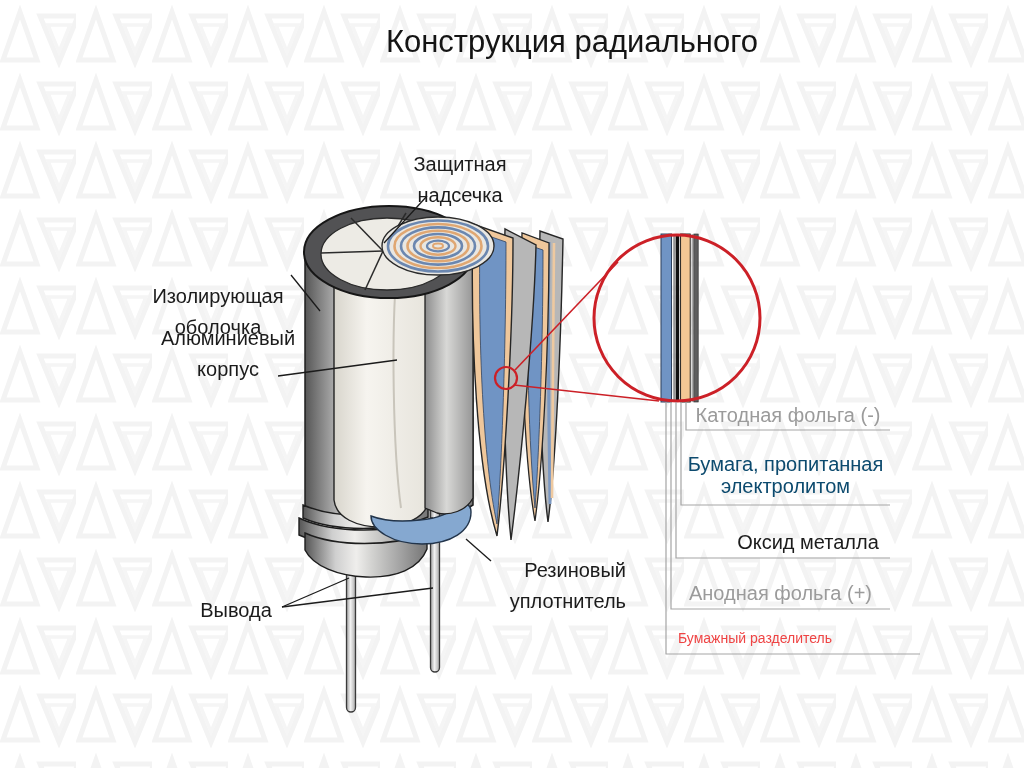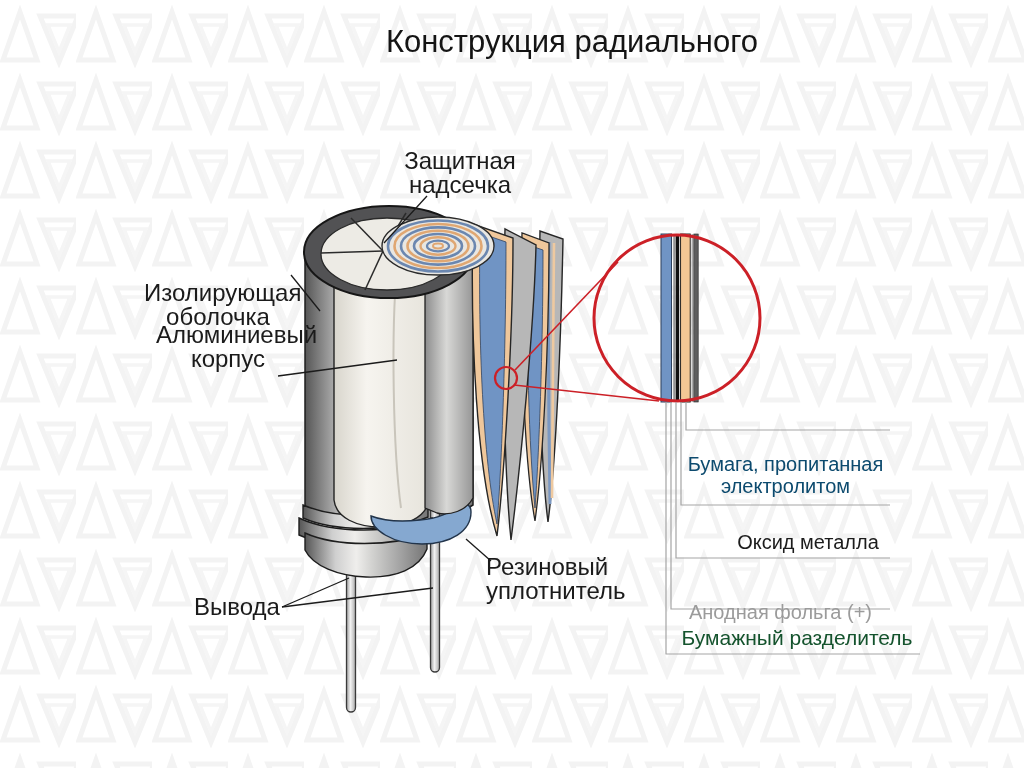--- a/index.html
+++ b/index.html
@@ -8,32 +8,32 @@
     background:#ffffff;
     font-family:"Liberation Sans", sans-serif;
   }
   #stage{position:absolute;left:0;top:0;width:1024px;height:768px;}
   svg{position:absolute;left:0;top:0;}
   .txt{position:absolute;z-index:5;color:#1b1b1b;}
   .title{
     left:252px;top:24px;width:640px;text-align:center;
     font-size:31px;line-height:36px;color:#141414;font-weight:400;
   }
-  .callout{font-size:24px;line-height:24px;text-align:center;color:#1b1b1b;}
+  .callout{font-size:20px;line-height:31px;text-align:center;color:#1b1b1b;}
   .co-notch{left:401px;top:149px;width:118px;}
   .co-sleeve{left:144px;top:253px;width:148px;margin-top:28px;}
   .co-case{left:156px;top:323px;width:144px;}
   .co-leads{left:194px;top:595px;width:84px;}
-  .co-seal{left:486px;top:555px;width:140px;text-align:left;}
+  .co-seal{left:486px;top:555px;width:140px;text-align:right;}
   .layer-label{font-size:20px;line-height:22px;text-align:center;}
   .ll-0{left:686px;top:404px;width:204px;color:#9b9b9b;}
   .ll-1{left:681px;top:453px;width:209px;color:#0c4a6e;}
   .ll-2{left:676px;top:531px;width:214px;color:#1c1c1c;padding-left:25px;}
-  .ll-3{left:671px;top:601px;width:219px;color:#9b9b9b;}
-  .ll-4{left:670px;top:626px;width:254px;color:#14532d;font-size:21px;line-height:24px;}
+  .ll-3{left:671px;top:582px;width:219px;color:#9b9b9b;}
+  .ll-4{left:628px;top:626px;width:254px;color:#ef4444;font-size:14px;line-height:24px;}
 </style>
 </head>
 <body>
 
 <div id="stage">
 
 <svg width="1024" height="768" viewBox="0 0 1024 768">
   <defs>
     <pattern id="triPat" width="76" height="68" patternUnits="userSpaceOnUse">
       <path d="M20,12 L37,60 L3,60 Z" fill="none" stroke="#f3f3f3" stroke-width="5"></path>
@@ -162,18 +162,19 @@
 <div class="txt title">
   <div>Конструкция радиального</div>
 </div>
 
 <div class="txt callout co-notch">Защитная надсечка</div>
 <div class="txt callout co-sleeve">Изолирующая оболочка</div>
 <div class="txt callout co-case">Алюминиевый корпус</div>
 <div class="txt callout co-leads">Вывода</div>
 <div class="txt callout co-seal">Резиновый уплотнитель</div>
 
+<div class="txt layer-label ll-0">Катодная фольга (-)</div>
 <div class="txt layer-label ll-1">Бумага, пропитанная электролитом</div>
 <div class="txt layer-label ll-2">Оксид металла</div>
 <div class="txt layer-label ll-3">Анодная фольга (+)</div>
 <div class="txt layer-label ll-4">Бумажный разделитель</div>
 
 </div>
 
 </body></html>

